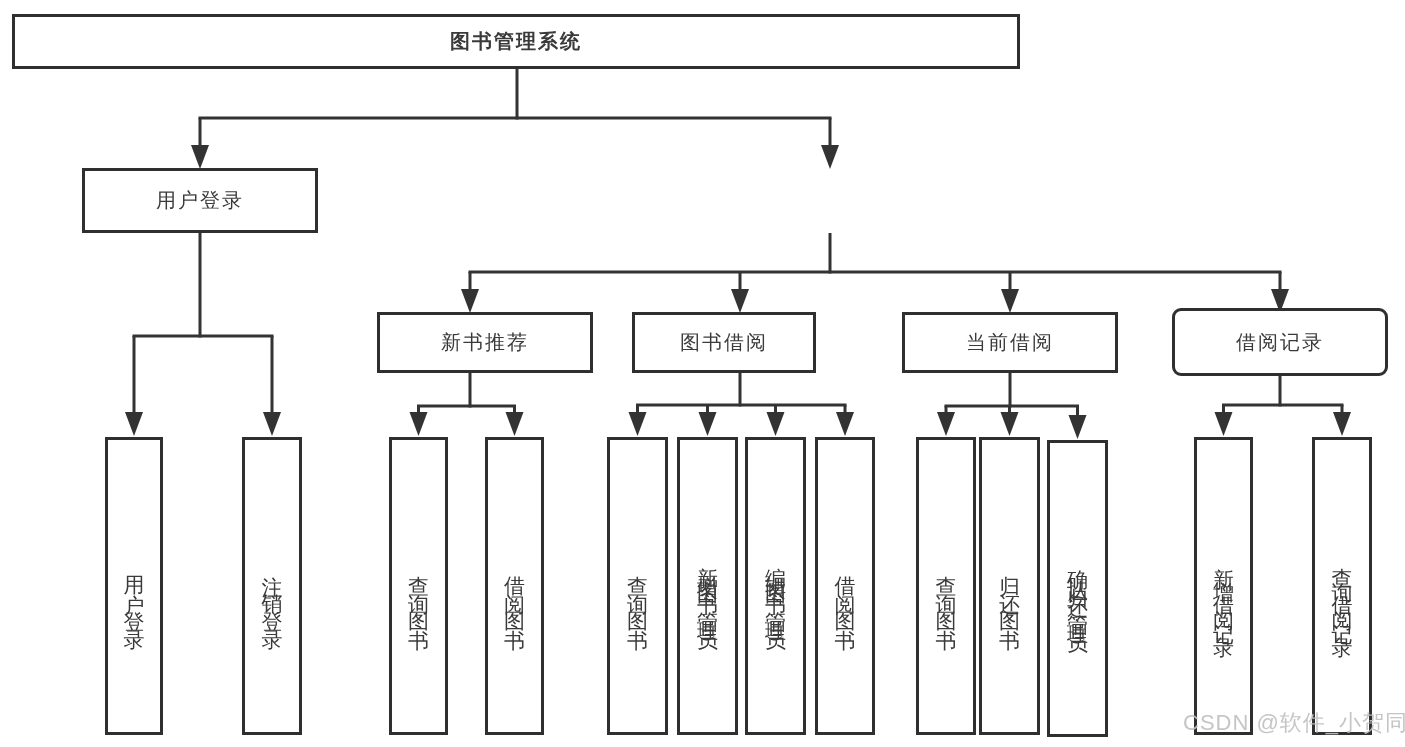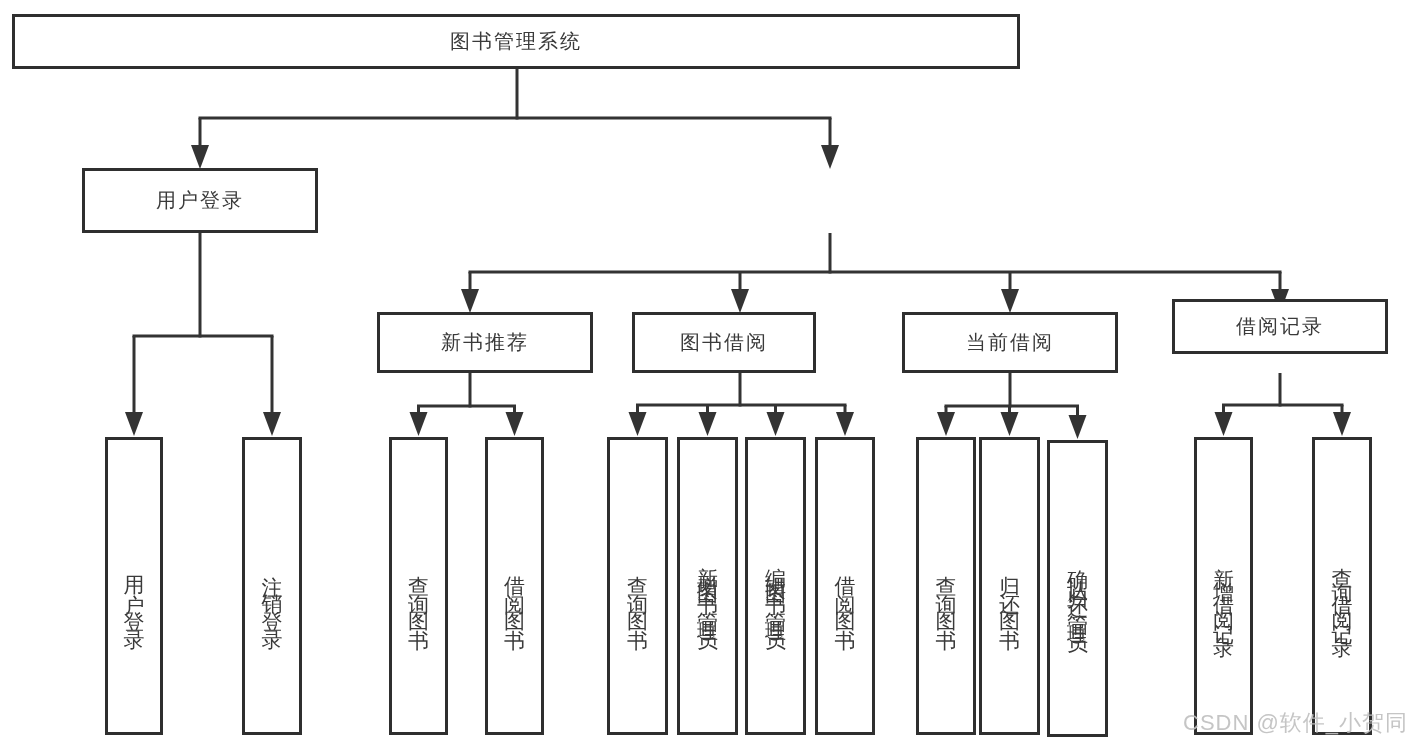--- a/index.html
+++ b/index.html
@@ -49,27 +49,27 @@
     writing-mode: vertical-rl;
     text-orientation: mixed;
     font-size: 21px;
     white-space: nowrap;
   }
   .sp-lg span { letter-spacing: 18px; margin-top: 18px; }
   .sp-md span { letter-spacing: 14px; margin-top: 14px; }
   .sp-sm span { letter-spacing: 9px;  margin-top: 9px;  }
 
   
-  .n-root  { left: 12px;   top: 14px;  width: 1008px; height: 55px; }
+  .n-root  { left: 12px;   top: 14px;  width: 1008px; height: 55px; font-weight: bold; }
   .n-login { left: 82px;   top: 168px; width: 236px;  height: 65px; }
   .n-mgmt  { left: 712px;  top: 168px; width: 236px;  height: 65px; }
   .n-l3a   { left: 377px;  top: 312px; width: 216px;  height: 61px; }
   .n-l3b   { left: 632px;  top: 312px; width: 184px;  height: 61px; }
   .n-l3c   { left: 902px;  top: 312px; width: 216px;  height: 61px; text-align: center; }
-  .n-l3d   { left: 1172px; top: 299px; width: 216px;  height: 55px; }
+  .n-l3d   { left: 1172px; top: 308px; width: 216px;  height: 68px; border-radius: 9px; }
   .leaf    { top: 437px; height: 298px; }
   .f-01 { left: 105px;  width: 58px; }
   .f-02 { left: 242px;  width: 60px; }
   .f-03 { left: 389px;  width: 59px; }
   .f-04 { left: 485px;  width: 59px; }
   .f-05 { left: 607px;  width: 61px; }
   .f-06 { left: 677px;  width: 61px; }
   .f-07 { left: 745px;  width: 61px; }
   .f-08 { left: 815px;  width: 60px; }
   .f-09 { left: 916px;  width: 60px; }

